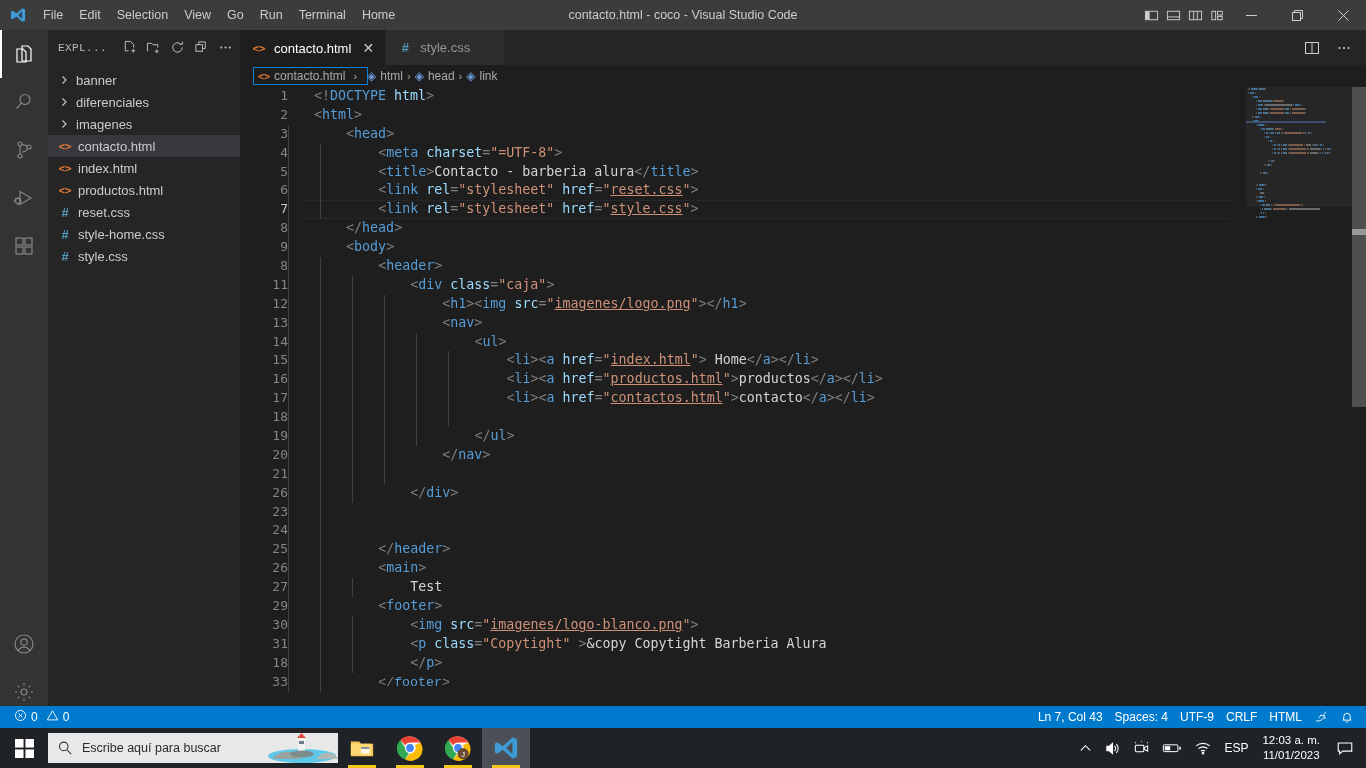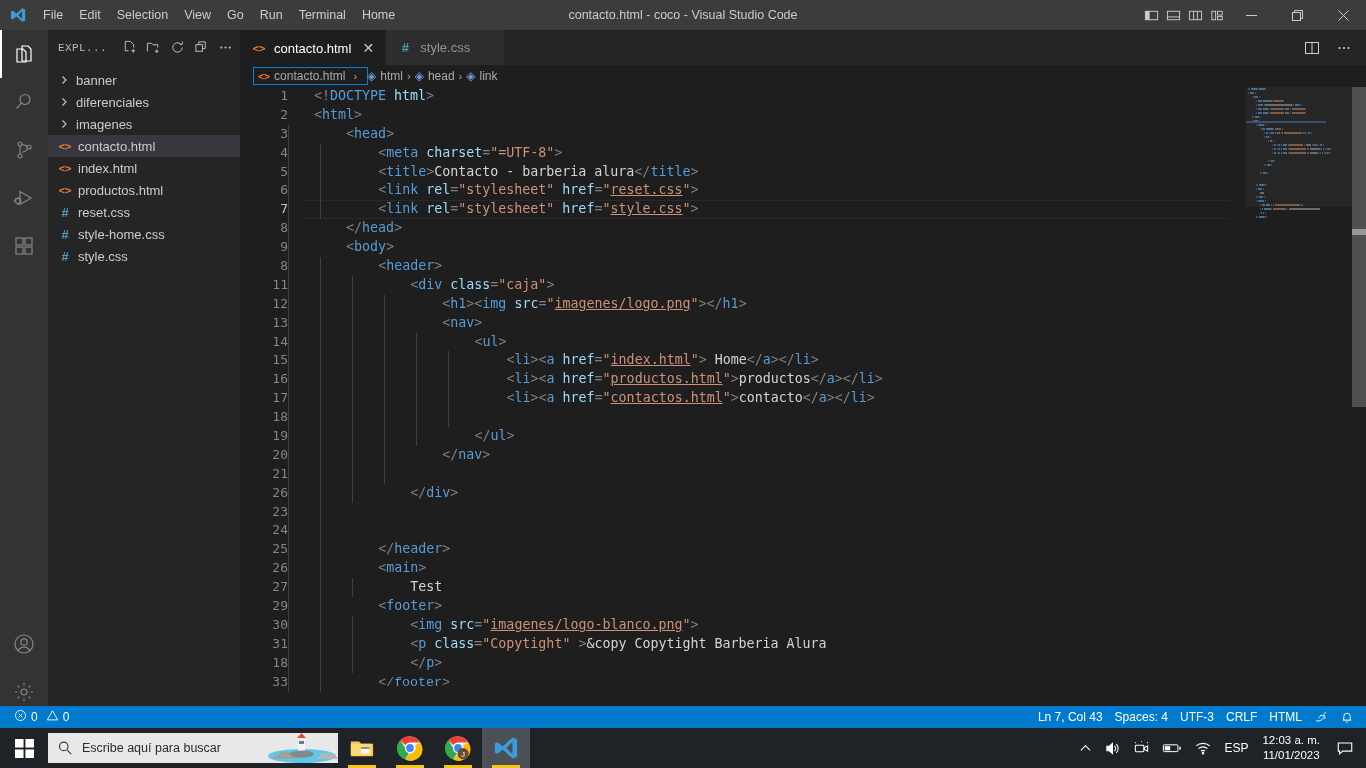--- a/index.html
+++ b/index.html
@@ -753,21 +753,21 @@
         <svg width="13" height="13" viewBox="0 0 16 16" fill="none" stroke="#ffffff" stroke-width="1.1">
             <path d="M8 2.2 14.4 13.4H1.6Z"></path>
           </svg>
       </span>
       <span>0</span>
     </div>
   </div>
   <div class="sb-right">
     <div class="sb-item">Ln 7, Col 43</div>
     <div class="sb-item">Spaces: 4</div>
-    <div class="sb-item">UTF-3</div>
+    <div class="sb-item">UTF-9</div>
     <div class="sb-item">CRLF</div>
     <div class="sb-item">HTML</div>
     <div class="sb-item">
       <svg width="14" height="14" viewBox="0 0 16 16" fill="none" stroke="#ffffff" stroke-width="1.1">
           <path d="M2.5 12.5c3.5.6 6.6-.8 8.3-3.3l2.2-.2-1.7-1.2.5-2.3-2 1.1-1.9-.9-1 1.9-1.7 1.5"></path>
           <path d="M11.6 4.2 13.8 2"></path>
         </svg>
     </div>
     <div class="sb-item">
       <svg width="14" height="14" viewBox="0 0 16 16" fill="none" stroke="#ffffff" stroke-width="1.1">

